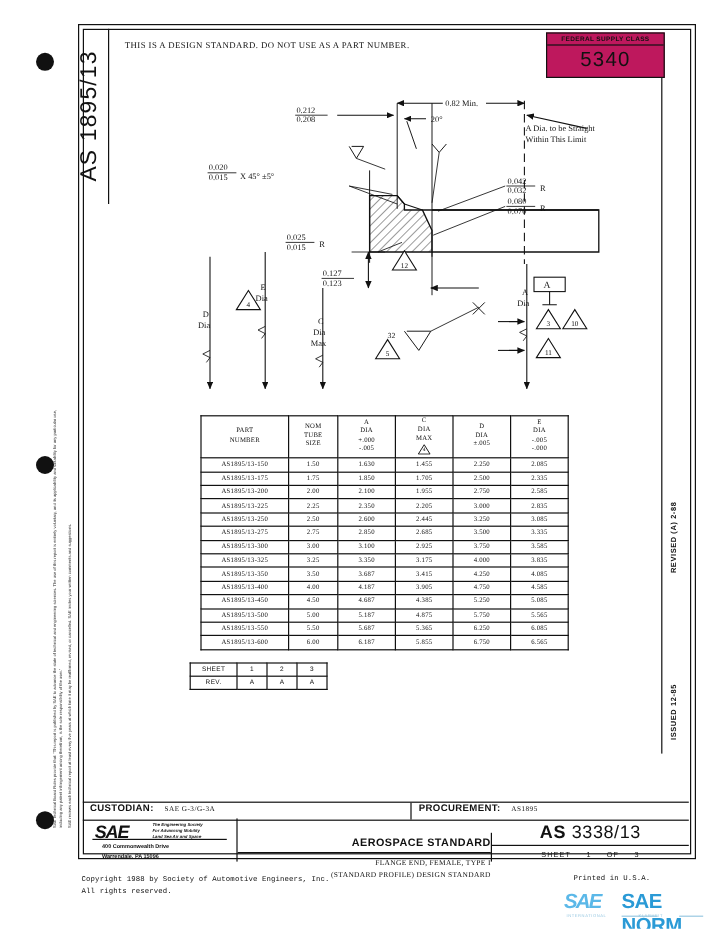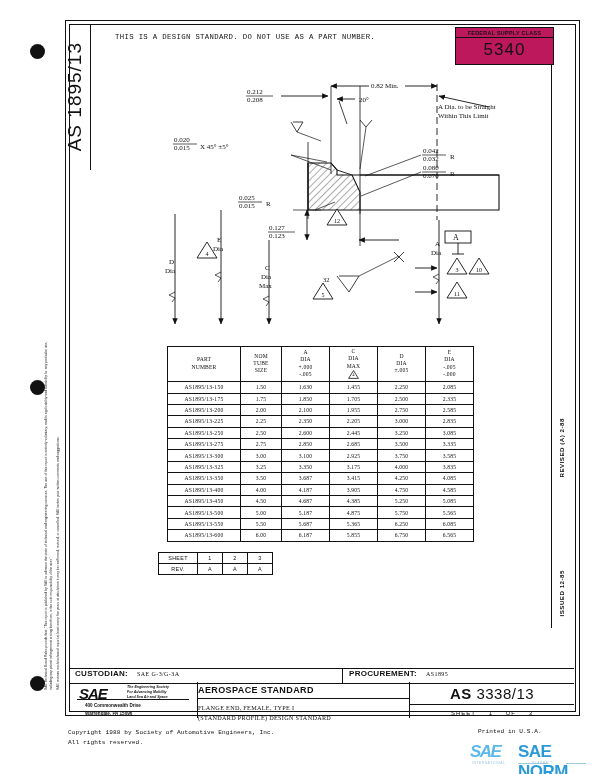--- a/index.html
+++ b/index.html
@@ -30,22 +30,22 @@
   .legal .l1{position:absolute;left:0px;top:0;}
 
   
   .revtxt{position:absolute;font-family:"Liberation Sans",sans-serif;font-size:6.2px;letter-spacing:.5px;
        writing-mode:vertical-rl;transform:rotate(180deg);color:#111;font-weight:bold;}
   .rev-a{left:558px;top:418px;}
   .rev-b{left:558px;top:570px;}
   .rightline{position:absolute;left:551px;top:28px;width:0;height:600px;border-left:1px solid #111;}
 
   
-  .notice{position:absolute;left:115px;top:33px;font-size:7.3px;letter-spacing:.35px;
-       font-family:Liberation Mono, monospace;}
+  .notice{position:absolute;left:104px;top:33px;font-size:7.3px;letter-spacing:.35px;
+       font-family:Liberation Serif, serif;}
 
   
   .fsc{position:absolute;left:455px;top:27px;width:97px;height:36px;border:1.4px solid #111;text-align:center;background:#be185d;}
   .fsc .t{font-family:"Liberation Sans",sans-serif;font-size:5.4px;font-weight:bold;letter-spacing:.3px;
        border-bottom:1px solid #111;padding:1.5px 0 1.3px;}
   .fsc .v{font-family:"Liberation Sans",sans-serif;font-size:17px;line-height:23px;letter-spacing:1px;}
 
   
   #draw{position:absolute;left:69px;top:24px;width:505px;height:510px;}
   #draw text{font-family:"Liberation Serif",serif;}
@@ -72,21 +72,21 @@
   
   .custbar{position:absolute;left:69px;top:668px;width:505px;height:14px;border-top:1.3px solid #111;
        border-bottom:1.3px solid #111;display:flex;align-items:center;}
   .custbar .seg{display:flex;align-items:baseline;height:100%;padding-left:6px;}
   .custbar .seg.a{width:267px;border-right:1.3px solid #111;}
   .custbar .k{font-family:"Liberation Sans",sans-serif;font-size:8px;font-weight:bold;letter-spacing:.3px;}
   .custbar .v{font-family:"Liberation Serif",serif;font-size:6px;margin-left:9px;letter-spacing:.4px;}
 
   .titleblk{position:absolute;left:69px;top:682px;width:505px;height:36px;display:flex;}
   .tb-logo{width:128px;border-right:1.3px solid #111;position:relative;}
-  .tb-mid{width:211px;border-right:1.3px solid #111;position:relative;text-align:left;}
+  .tb-mid{width:211px;border-right:1.3px solid #111;position:relative;text-align:right;margin-top:12px;}
   .tb-right{flex:1;position:relative;text-align:center;}
   .sae-logo{position:absolute;left:10px;top:3px;font-family:"Liberation Sans",sans-serif;
        font-size:15px;font-weight:bold;font-style:italic;letter-spacing:-1px;}
   .sae-tag{position:absolute;left:58px;top:3px;font-family:"Liberation Sans",sans-serif;font-size:3.6px;
        font-weight:bold;font-style:italic;line-height:1.45;}
   .sae-rule{position:absolute;left:8px;top:17px;width:112px;border-top:1px solid #111;}
   .sae-addr{position:absolute;left:16px;top:20px;font-family:"Liberation Sans",sans-serif;font-size:4.6px;
        font-weight:bold;line-height:1.65;}
   .tb-mid .hdr{font-family:"Liberation Sans",sans-serif;font-size:9px;font-weight:bold;letter-spacing:.4px;
        padding-top:3px;}

